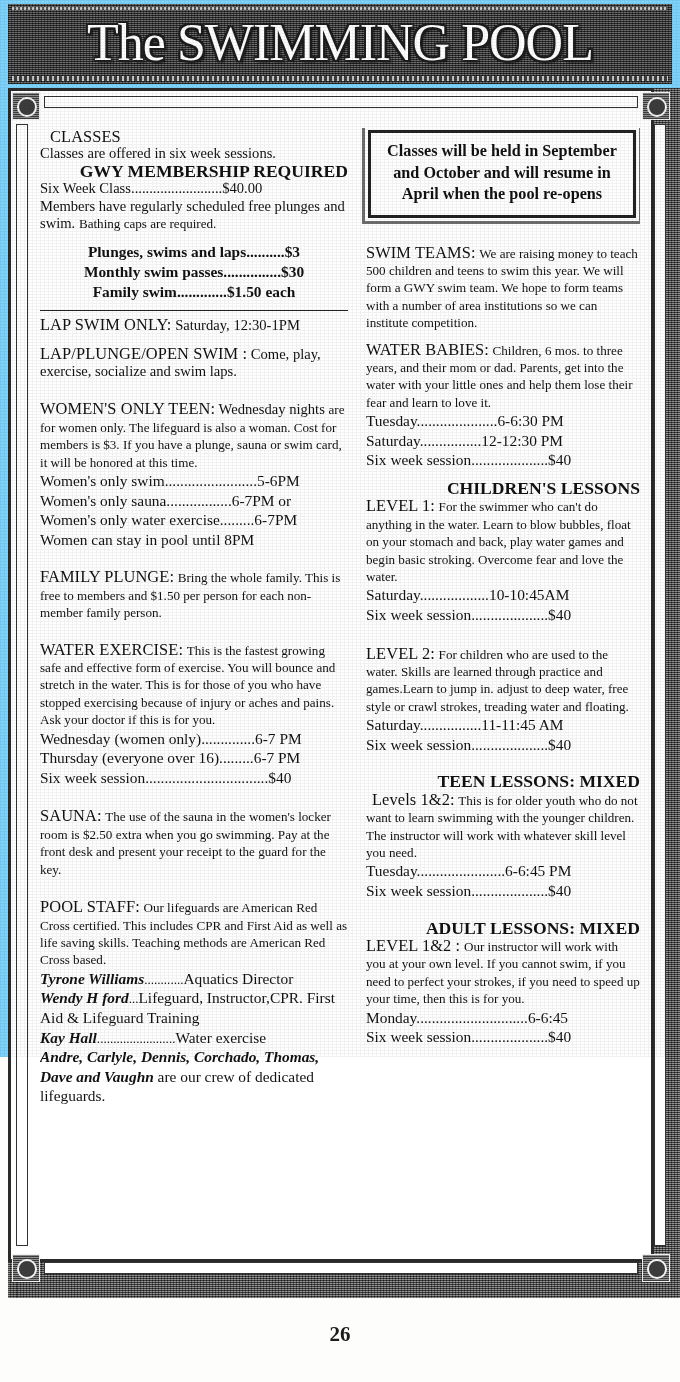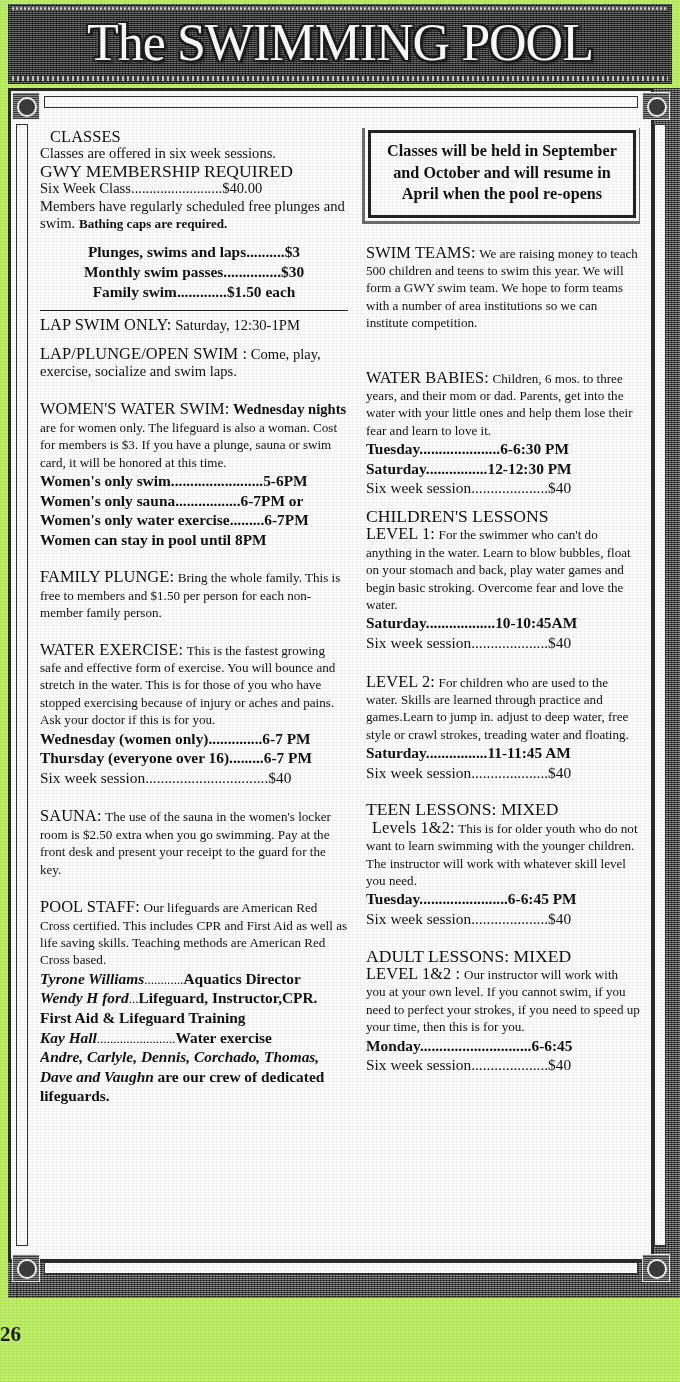--- a/index.html
+++ b/index.html
@@ -2,21 +2,21 @@
 <html><head>
 <meta charset="utf-8">
 <style>
   html,body{margin:0;padding:0;background:#fdfdfb;}
   body{
     width:680px;height:1382px;overflow:hidden;
     font-family:"Liberation Serif","DejaVu Serif",serif;
     color:#111;
     -webkit-font-smoothing:none;
   }
-  .page{position:relative;width:680px;height:1382px;background:#bef264;}
+  .page{position:relative;width:680px;height:1057px;background:#7dd3fc;}
 
   
   .banner{
     position:absolute;left:8px;top:4px;width:664px;height:80px;
     background:
       repeating-linear-gradient(0deg,  rgba(0,0,0,.55) 0 1px, rgba(255,255,255,.12) 1px 2px),
       repeating-linear-gradient(90deg, rgba(0,0,0,.32) 0 1px, rgba(255,255,255,.10) 1px 3px),
       #4a4a4a;
     overflow:hidden;
   }
@@ -84,44 +84,44 @@
     overflow:hidden;
   }
   .col{position:absolute;top:0;}
   .col-left{left:0;width:308px;}
   .col-right{left:326px;width:274px;}
 
   
   .p{margin:0 0 0 0;font-size:14.6px;line-height:17.4px;text-align:left;}
   .sec{margin-top:13px;}
   .hd{font-weight:normal;font-size:16.4px;letter-spacing:.1px;}
-  .hd-lg{font-weight:normal;font-size:17.6px;}
+  .hd-lg{font-weight:bold;font-size:17.6px;text-align:right;}
   .sm{font-size:13.1px;line-height:16.3px;}
-  .b{font-weight:bold;}
+  .b{font-weight:normal;}
   .bi{font-weight:bold;font-style:italic;}
   .center{text-align:center;}
   .rule{border:0;border-top:1.6px solid #222;margin:9px 0 5px 0;}
   .price{font-size:15.4px;line-height:19.6px;font-weight:bold;white-space:nowrap;}
   .priceline{font-size:15.4px;line-height:19.6px;white-space:nowrap;}
 
   
   .notice{
     border:3px solid #222;
     box-shadow:0 0 0 3px #fff, 0 0 0 6px #6e6e6e;
     padding:8px 8px 9px 8px;
     margin:2px 4px 0 2px;
     text-align:center;
     font-weight:bold;
     font-size:16.2px;
     line-height:21.5px;
     background:#fff;
   }
 
   .pagenum{
-    position:absolute;left:0;right:0;top:1322px;text-align:left;
+    position:absolute;left:0;right:0;top:1322px;text-align:center;
     font-size:21px;font-weight:bold;color:#1c1c1c;
   }
 
   
   .grain{
     position:absolute;inset:0;pointer-events:none;opacity:.055;
     background:
       repeating-linear-gradient(0deg, #000 0 1px, transparent 1px 3px),
       repeating-linear-gradient(90deg, #000 0 1px, transparent 1px 4px);
     mix-blend-mode:multiply;
@@ -178,21 +178,21 @@
         <span>Saturday, 12:30-1PM</span>
       </div>
 
       <div class="p sec" style="margin-top:10px">
         <span class="hd">LAP/PLUNGE/OPEN SWIM :</span>
         <span>Come, play, exercise, socialize and swim laps.</span>
       </div>
 
       <div class="sec" style="margin-top:20px">
         <div class="p">
-          <span class="hd">WOMEN'S WATER SWIM:</span>
+          <span class="hd">WOMEN'S ONLY TEEN:</span>
           <span class="b">Wednesday nights</span>
           <span class="sm">are for women only.  The lifeguard is also a woman. Cost for members is $3.  If you have a plunge, sauna or swim card, it will be honored at this time.</span>
         </div>
         <div class="priceline b">Women's only swim........................5-6PM</div>
         <div class="priceline b">Women's only sauna.................6-7PM  or</div>
         <div class="priceline b">Women's only water exercise.........6-7PM</div>
         <div class="priceline b">Women can stay in pool until 8PM</div>
       </div>
 
       <div class="sec" style="margin-top:19px">
@@ -245,21 +245,21 @@
 
       <div class="notice">Classes will be held in September and October and will resume in April when the pool re-opens</div>
 
       <div class="sec" style="margin-top:26px">
         <div class="p">
           <span class="hd">SWIM TEAMS:</span>
           <span class="sm">We are raising money to teach 500 children and teens to swim this year. We will form a GWY swim team.  We hope to form teams with a number of area institutions so we can institute competition.</span>
         </div>
       </div>
 
-      <div class="sec" style="margin-top:37px">
+      <div class="sec" style="margin-top:9px">
         <div class="p">
           <span class="hd">WATER BABIES:</span>
           <span class="sm">Children, 6 mos. to three years, and their mom or dad. Parents, get into the water with your little ones and help them lose their fear and learn to love it.</span>
         </div>
         <div class="priceline b">Tuesday.....................6-6:30 PM</div>
         <div class="priceline b">Saturday................12-12:30 PM</div>
         <div class="priceline">Six week session....................$40</div>
       </div>
 
       <div class="sec" style="margin-top:10px">

